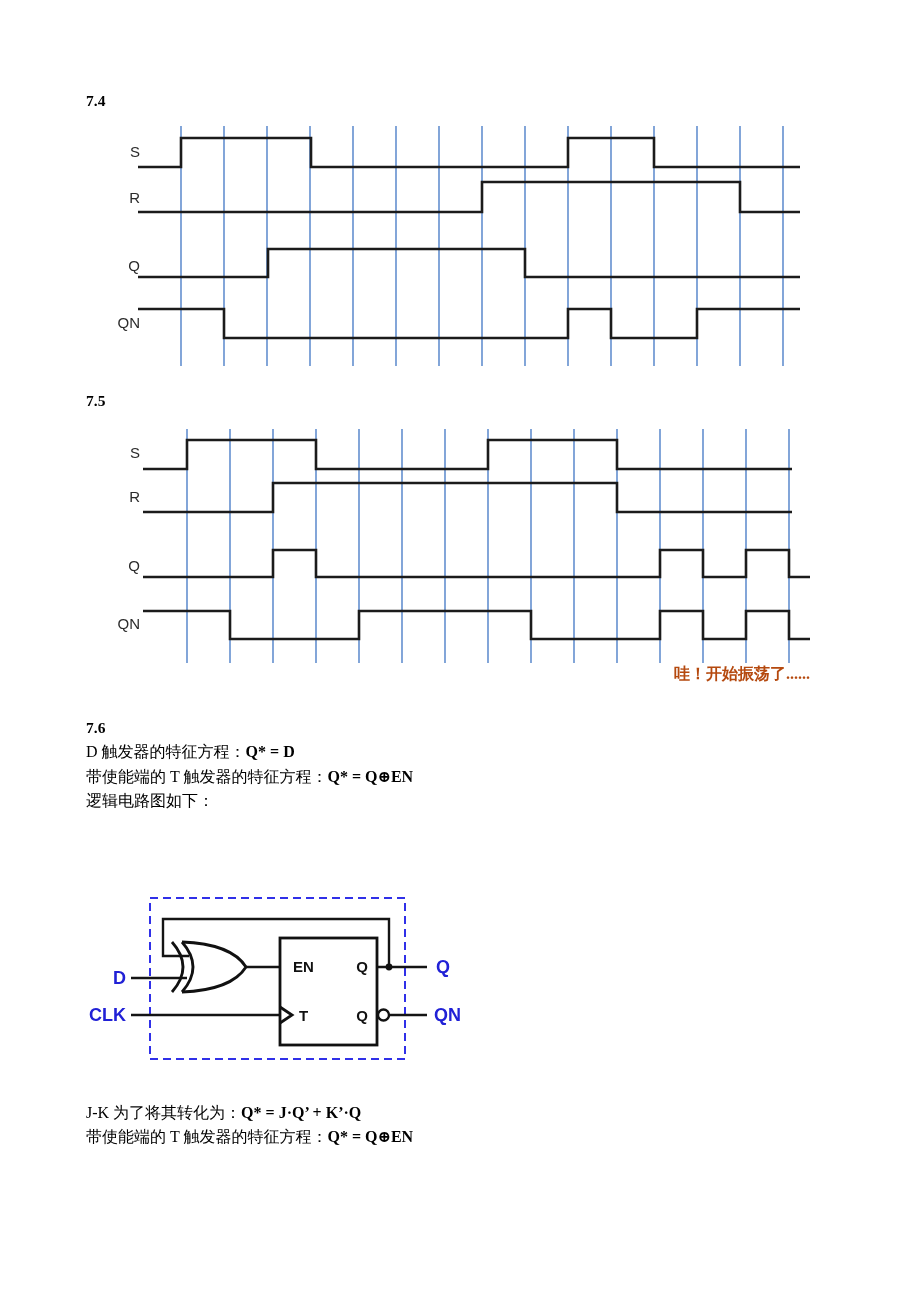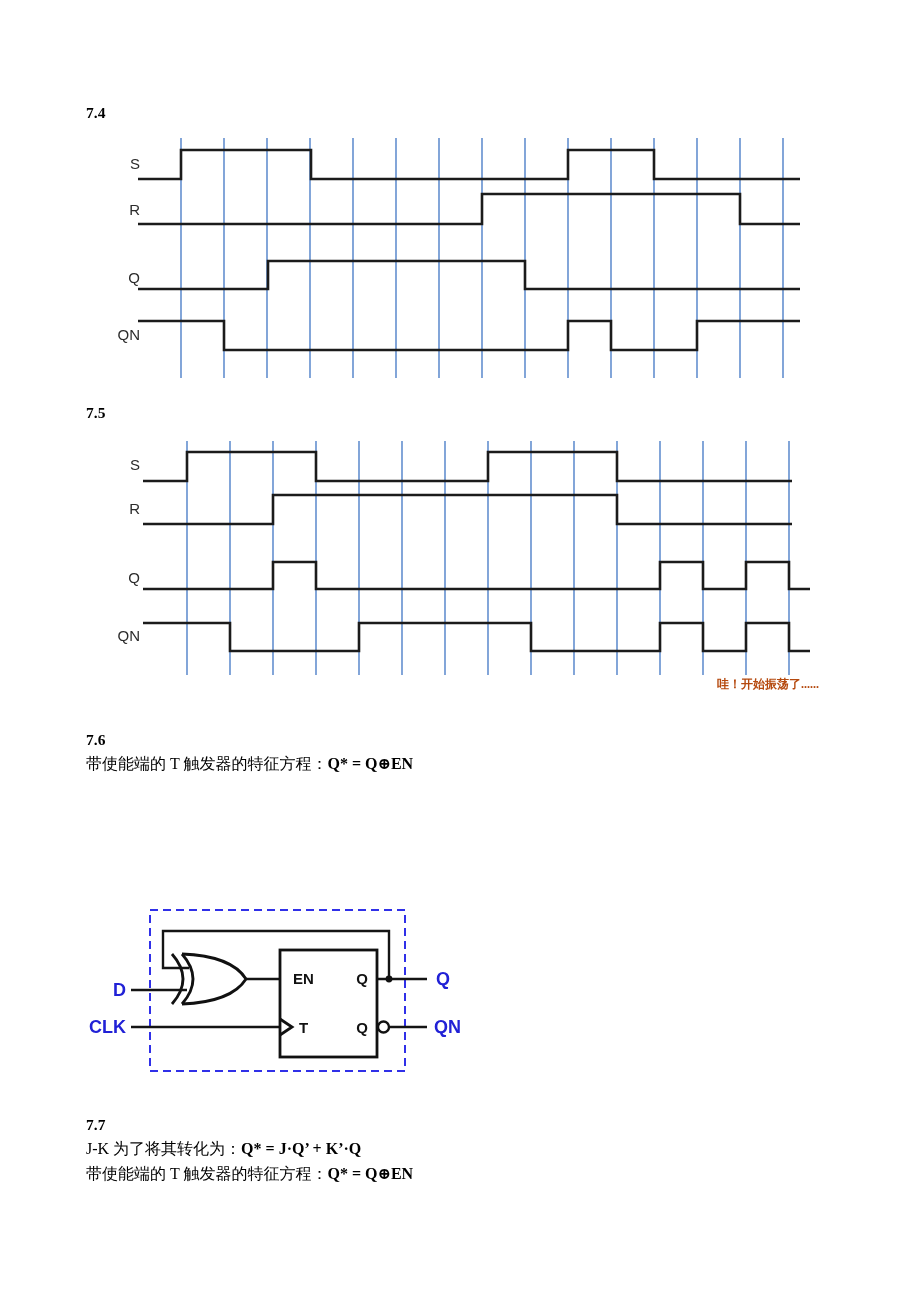--- a/index.html
+++ b/index.html
@@ -1,22 +1,22 @@
 <!DOCTYPE html>
 <html style="--note: #b5490e; --blue: #2121d6; --dash: #3030e8;"><head>
 <meta charset="utf-8">
 <style>
   html,body{margin:0;padding:0;background:#ffffff;}
   .page{position:relative;width:920px;height:1272px;background:#fff;overflow:hidden;
-        font-family:"Liberation Serif","DejaVu Serif",serif;color:#000;margin-top:12px;}
+        font-family:"Liberation Serif","DejaVu Serif",serif;color:#000;}
   .layer{position:absolute;left:0;top:0;}
   .sec{position:absolute;left:86px;font-weight:bold;font-size:15.5px;color:#000;}
   .t74{top:92px}
   .t75{top:392px}
-  .note{position:absolute;left:717px;top:664px;font-weight:bold;font-size:12px;
+  .note{position:absolute;left:674px;top:664px;font-weight:bold;font-size:16px;
         color:var(--note,#b5490e);font-family:"Liberation Serif","DejaVu Serif",serif;white-space:nowrap;}
   .textblock{position:absolute;left:86px;font-size:16px;line-height:24.3px;white-space:nowrap;color:#000;}
   .textblock .hdr{font-weight:bold;font-size:15.5px;font-family:Liberation Serif, serif;}
   .textblock .f{font-weight:bold;font-family:"Liberation Serif","DejaVu Serif",serif;}
   .wire{stroke:#141414;stroke-width:2.4;fill:none;}
   .gate{stroke:#111;stroke-width:2.8;fill:none;}
   .box{stroke:#111;stroke-width:2.8;fill:none;}
   .dash{stroke:var(--dash,#3030e8);stroke-width:2;fill:none;stroke-dasharray:8 5;}
   .dot{fill:#111;}
   .bubble{fill:#fff;stroke:#111;stroke-width:2.4;}
@@ -112,21 +112,22 @@
       <text class="bluelab end" x="126" y="1021">CLK</text>
       <text class="bluelab" x="436" y="973">Q</text>
       <text class="bluelab" x="434" y="1021">QN</text>
     </g>
   </svg>
 
   <div class="note">哇！开始振荡了......</div>
 
   <div class="textblock" style="top:716px">
       <div class="hdr">7.6</div>
+      <div><span>D 触发器的特征方程：</span><span class="f">Q* = D</span></div>
       <div><span>带使能端的 T 触发器的特征方程：</span><span class="f">Q* = Q⊕EN</span></div>
+      <div><span>逻辑电路图如下：</span></div>
     </div>
   <div class="textblock" style="top:1101px">
-      <div class="hdr">7.7</div>
       <div><span>J-K 为了将其转化为：</span><span class="f">Q* = J·Q’ + K’·Q</span></div>
       <div><span>带使能端的 T 触发器的特征方程：</span><span class="f">Q* = Q⊕EN</span></div>
     </div>
 
 </div>
 
 </body></html>

